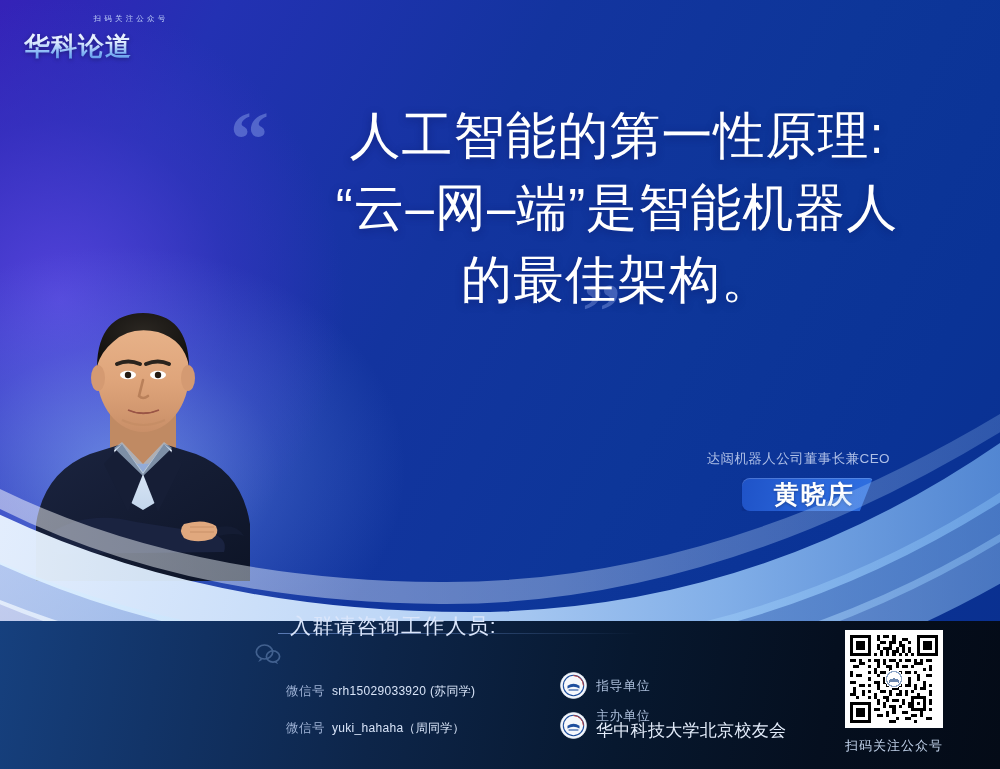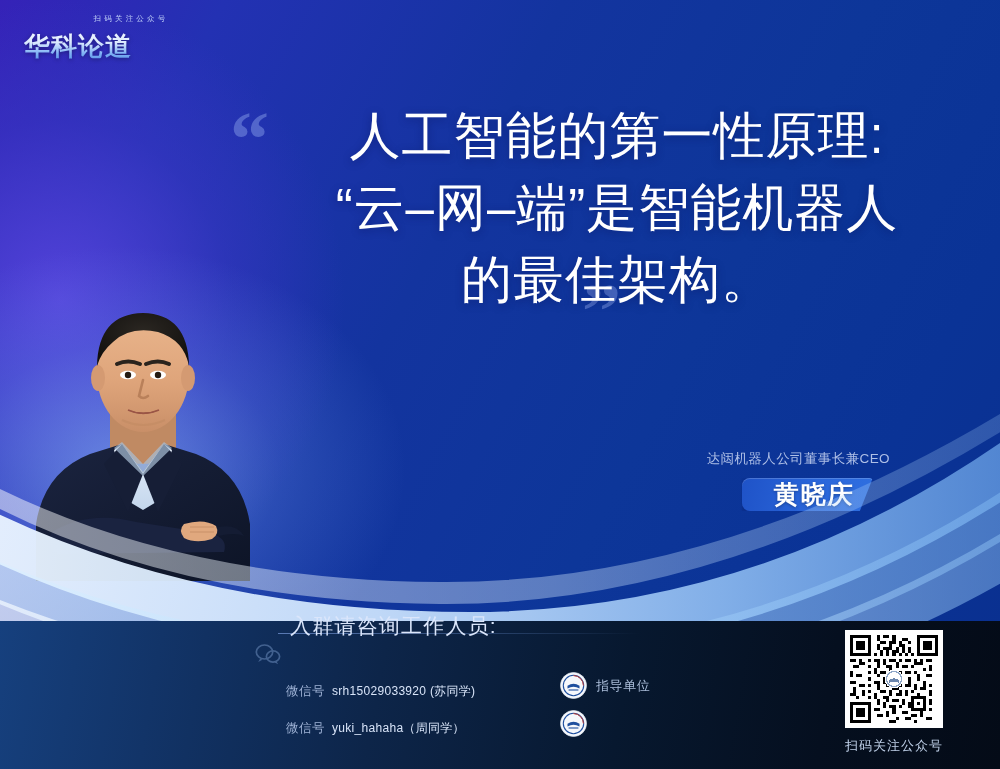--- a/index.html
+++ b/index.html
@@ -290,20 +290,24 @@
 
   <div class="org o2">
     <span class="org-emblem">
       <svg viewBox="0 0 27 27" xmlns="http://www.w3.org/2000/svg" aria-hidden="true">
         <circle cx="13.5" cy="13.5" r="13" fill="#f6f8fc" stroke="#dfe6f0" stroke-width=".7"></circle>
         <circle cx="13.5" cy="13.5" r="10.2" fill="none" stroke="#1f4f9e" stroke-width="1.1"></circle>
         <path d="M7.5 13.8 Q13.5 9.8 19.5 13.8 L19.5 16.6 Q13.5 12.8 7.5 16.6 Z" fill="#1f4f9e"></path>
         <path d="M8.6 18 L18.4 18" stroke="#1f4f9e" stroke-width="1.1"></path>
         <path d="M13.5 3.6 A9.9 9.9 0 0 1 23.4 13.5" fill="none" stroke="#c63a2e" stroke-width="1"></path>
       </svg>
+    </span>
+    <span class="org-txt">
+      <span class="org-kind">主办单位</span>
+      <span class="org-name">华中科技大学北京校友会</span>
     </span>
   </div>
 
   <div class="qr-block">
     <div class="qr-box">
       <svg viewBox="0 0 29 29" xmlns="http://www.w3.org/2000/svg" shape-rendering="crispEdges" aria-hidden="true">
         <rect width="29" height="29" fill="#ffffff"></rect>
         <g fill="#000000">
 
           <rect x="0" y="0" width="7" height="1"></rect>

